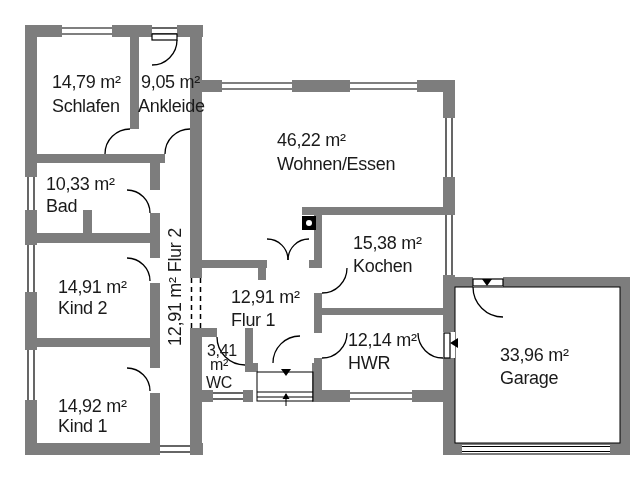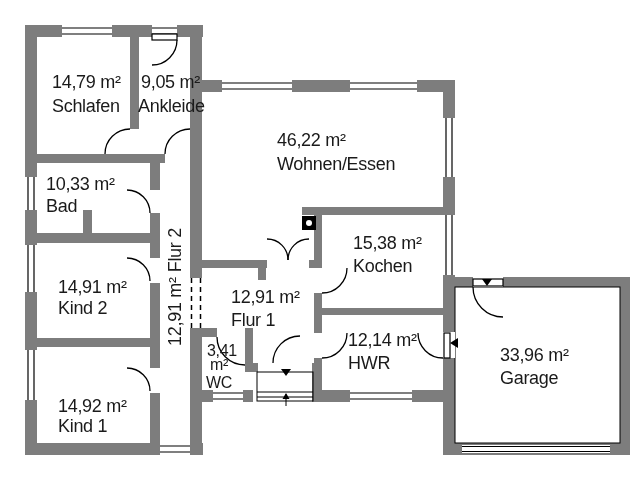--- a/index.html
+++ b/index.html
@@ -1,16 +1,16 @@
 <!DOCTYPE html>
 <html style="--wall: #7d7d7d; --line: #000000; --text: #1a1a1a; --background: #ffffff;"><head>
 <meta charset="utf-8">
 <style>
   html,body{margin:0;padding:0;background:#fff;}
-  .stage{position:relative;width:640px;height:480px;background:var(--background,#fff);overflow:hidden;border-radius:22px;}
+  .stage{position:relative;width:640px;height:480px;background:var(--background,#fff);overflow:hidden;}
   svg{display:block;}
   .wall{fill:var(--wall,#7d7d7d);}
   .gap{fill:var(--background,#fff);}
   .win{stroke:var(--line,#000);stroke-width:1.2;}
   .arc{stroke:var(--line,#000);stroke-width:1.3;fill:none;}
   .thin{stroke:var(--line,#000);stroke-width:1;fill:none;}
   .leaf{fill:#fff;stroke:var(--line,#000);stroke-width:1.2;}
   .dash{stroke:var(--line,#000);stroke-width:1.5;fill:none;stroke-dasharray:5 4;}
   .tri{fill:var(--line,#000);}
   .lbl{font-family:"Liberation Sans",sans-serif;font-size:18px;letter-spacing:-0.3px;

